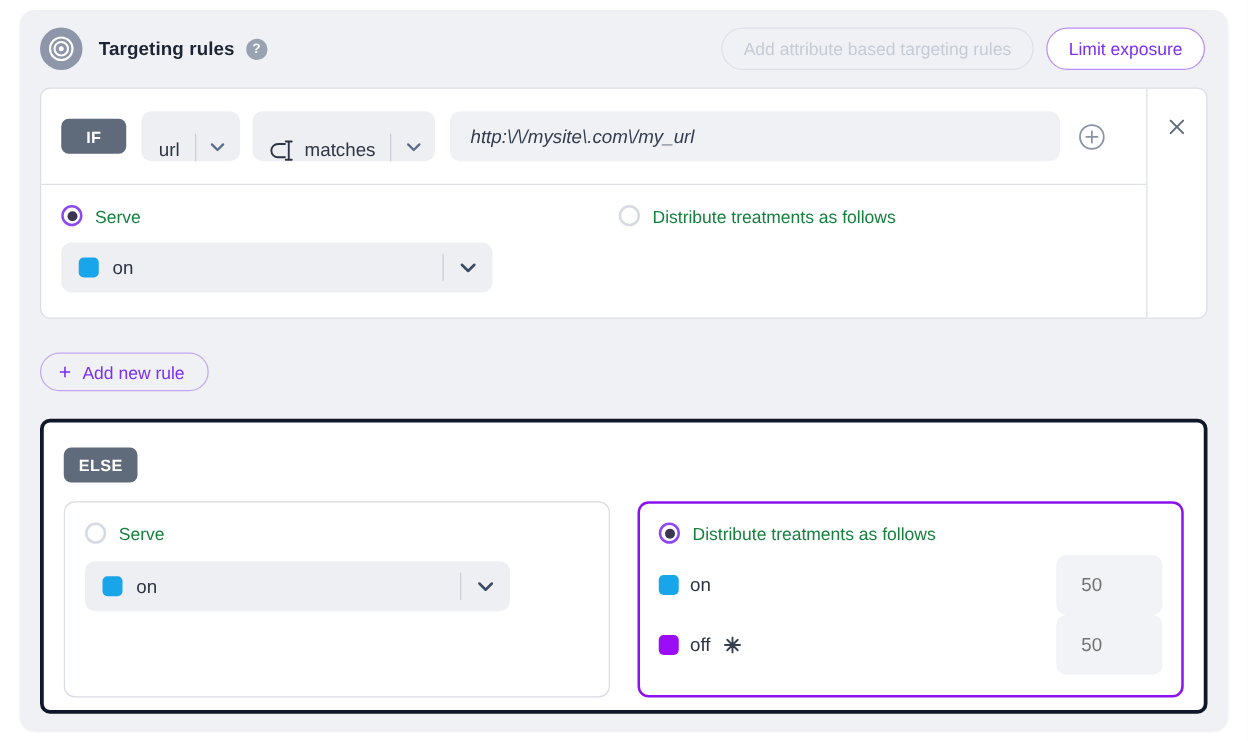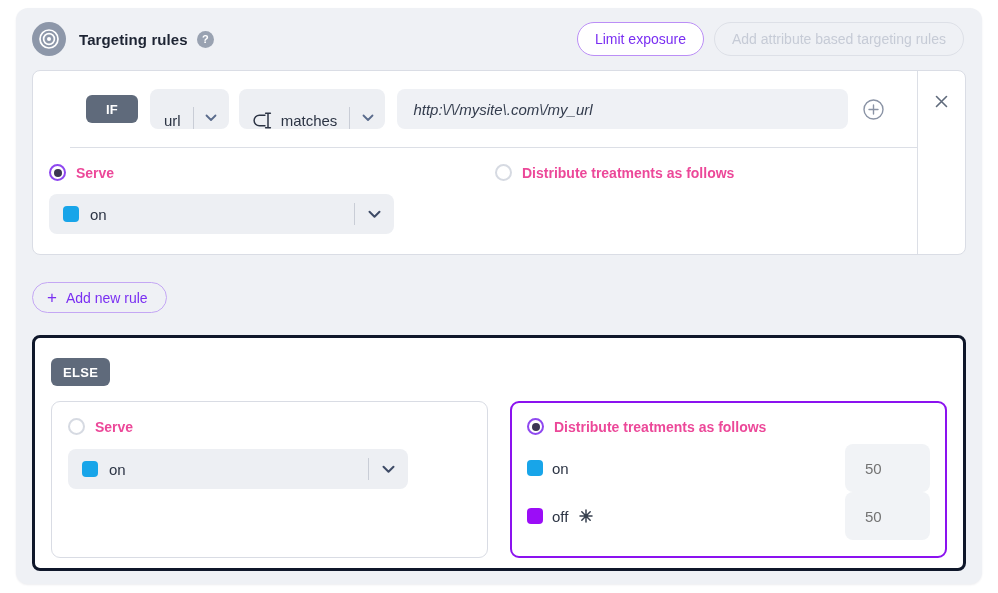--- a/index.html
+++ b/index.html
@@ -27,21 +27,21 @@
 
   
   .rule-card { margin:0 16px; height:185px; background:#fff; border:1px solid #dadde5;
     border-radius:8px; display:flex; overflow:hidden; }
   .rule-main { flex:1; border-right:1px solid #dcdfe6; min-width:0; }
   .rule-side { width:47px; display:flex; justify-content:center; padding-top:20px; }
   .close-btn { width:20px; height:20px; border:none; background:transparent; cursor:pointer;
     display:flex; align-items:center; justify-content:center; padding:0; }
 
   .if-row { height:77px; display:flex; align-items:center; padding:0 16px;
-    border-bottom:1px solid #dcdfe6;margin-left:37px; }
+    border-bottom:1px solid #dcdfe6; }
   .kw-badge { min-width:52px; height:28px; background:#5f6a7b; color:#fff; border-radius:6px;
     font-size:13px; font-weight:bold; display:flex; align-items:center; justify-content:center;
     padding:0 12px; letter-spacing:.3px; }
   .select-pill { height:40px; background:#edeff3; border-radius:8px; display:flex;
     align-items:flex-end; cursor:pointer; }
   .select-pill .lbl { font-size:15px; color:#2c3444; padding:0 12px 0 14px; display:flex;
     align-items:center; gap:7px; }
   .select-pill .caret-zone { height:22px; border-left:1px solid #c9cdd6; width:36px;
     display:flex; align-items:center; justify-content:center; }
   .if-row .kw-badge { margin-right:12px; }
@@ -52,21 +52,21 @@
   .plus-circle { margin:0 16px 0 14px; background:transparent; border:none; cursor:pointer;
     display:flex; align-items:center; padding:0; }
 
   .serve-row { display:flex; align-items:center; margin:16px 16px 0; }
   .radio-group { display:flex; align-items:center; gap:10px; cursor:pointer; }
   .radio { width:17px; height:17px; border-radius:50%; background:#fff; flex:0 0 auto;
     display:flex; align-items:center; justify-content:center; }
   .radio.off { border:2px solid #d6dae2; }
   .radio.on { border:2px solid #8f48f0; }
   .radio.on .dot { width:8px; height:8px; border-radius:50%; background:#3c3653; }
-  .radio-label { font-size:14px; font-weight:bold; color:#ec4899; }
+  .radio-label { font-size:14px; font-weight:normal; color:#15803d; }
   .serve-col { width:446px; }
 
   .treat-select { margin:13px 16px 0; width:345px; height:40px; background:#edeff3;
     border-radius:8px; display:flex; align-items:center; cursor:pointer; }
   .treat-select .lbl { flex:1; display:flex; align-items:center; gap:11px; padding-left:14px;
     font-size:15px; color:#2c3444; }
   .treat-select .caret-zone { height:22px; border-left:1px solid #c9cdd6; width:40px;
     display:flex; align-items:center; justify-content:center; }
   .swatch { width:16px; height:16px; border-radius:4px; flex:0 0 auto; }
 
@@ -102,22 +102,22 @@
       <div class="target-badge">
         <svg width="22" height="22" viewBox="0 0 22 22" fill="none">
           <circle cx="11" cy="11" r="9" stroke="#ffffff" stroke-width="1.7"></circle>
           <circle cx="11" cy="11" r="5.4" stroke="#ffffff" stroke-width="1.7"></circle>
           <circle cx="11" cy="11" r="2" fill="#ffffff"></circle>
         </svg>
       </div>
       <div class="title">Targeting rules</div>
       <div class="help-badge">?</div>
       <div class="header-actions">
+        <button class="pill-btn disabled">Add attribute based targeting rules</button>
         <button class="pill-btn primary-outline">Limit exposure</button>
-        <button class="pill-btn disabled">Add attribute based targeting rules</button>
       </div>
     </div>
 
     
     <div class="rule-card">
       <div class="rule-main">
 
         <div class="if-row">
           <div class="kw-badge">IF</div>
 

